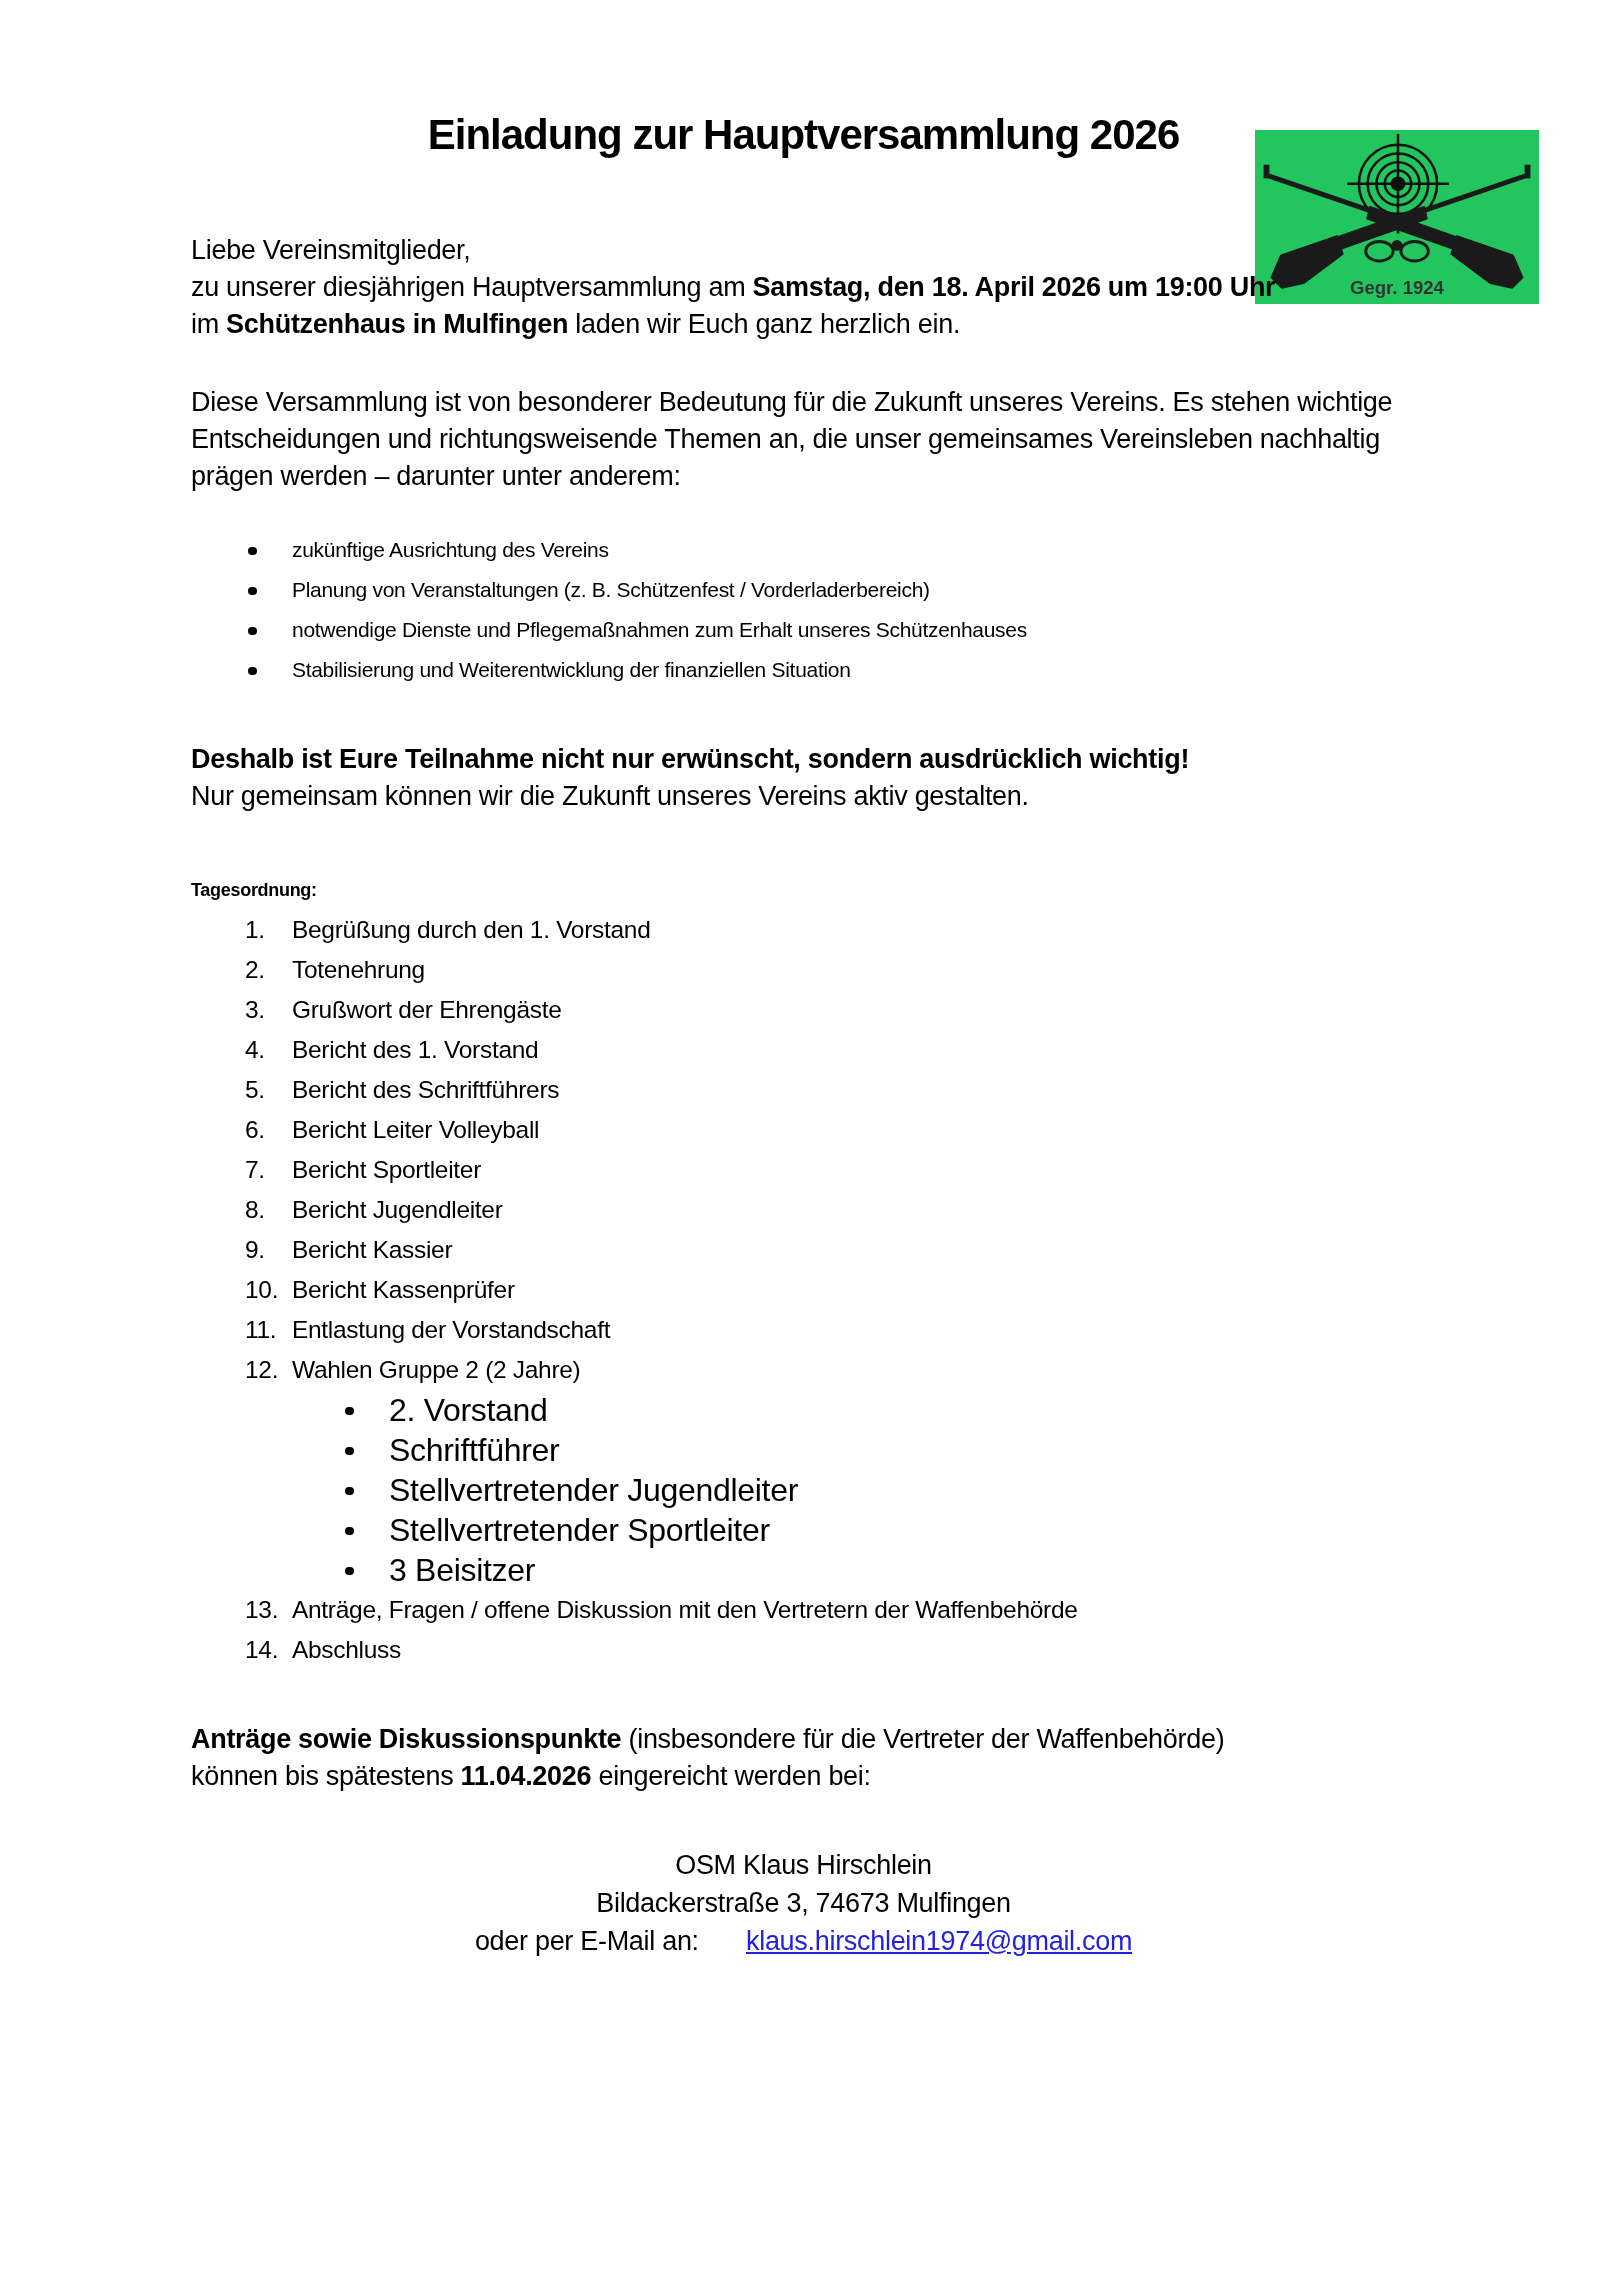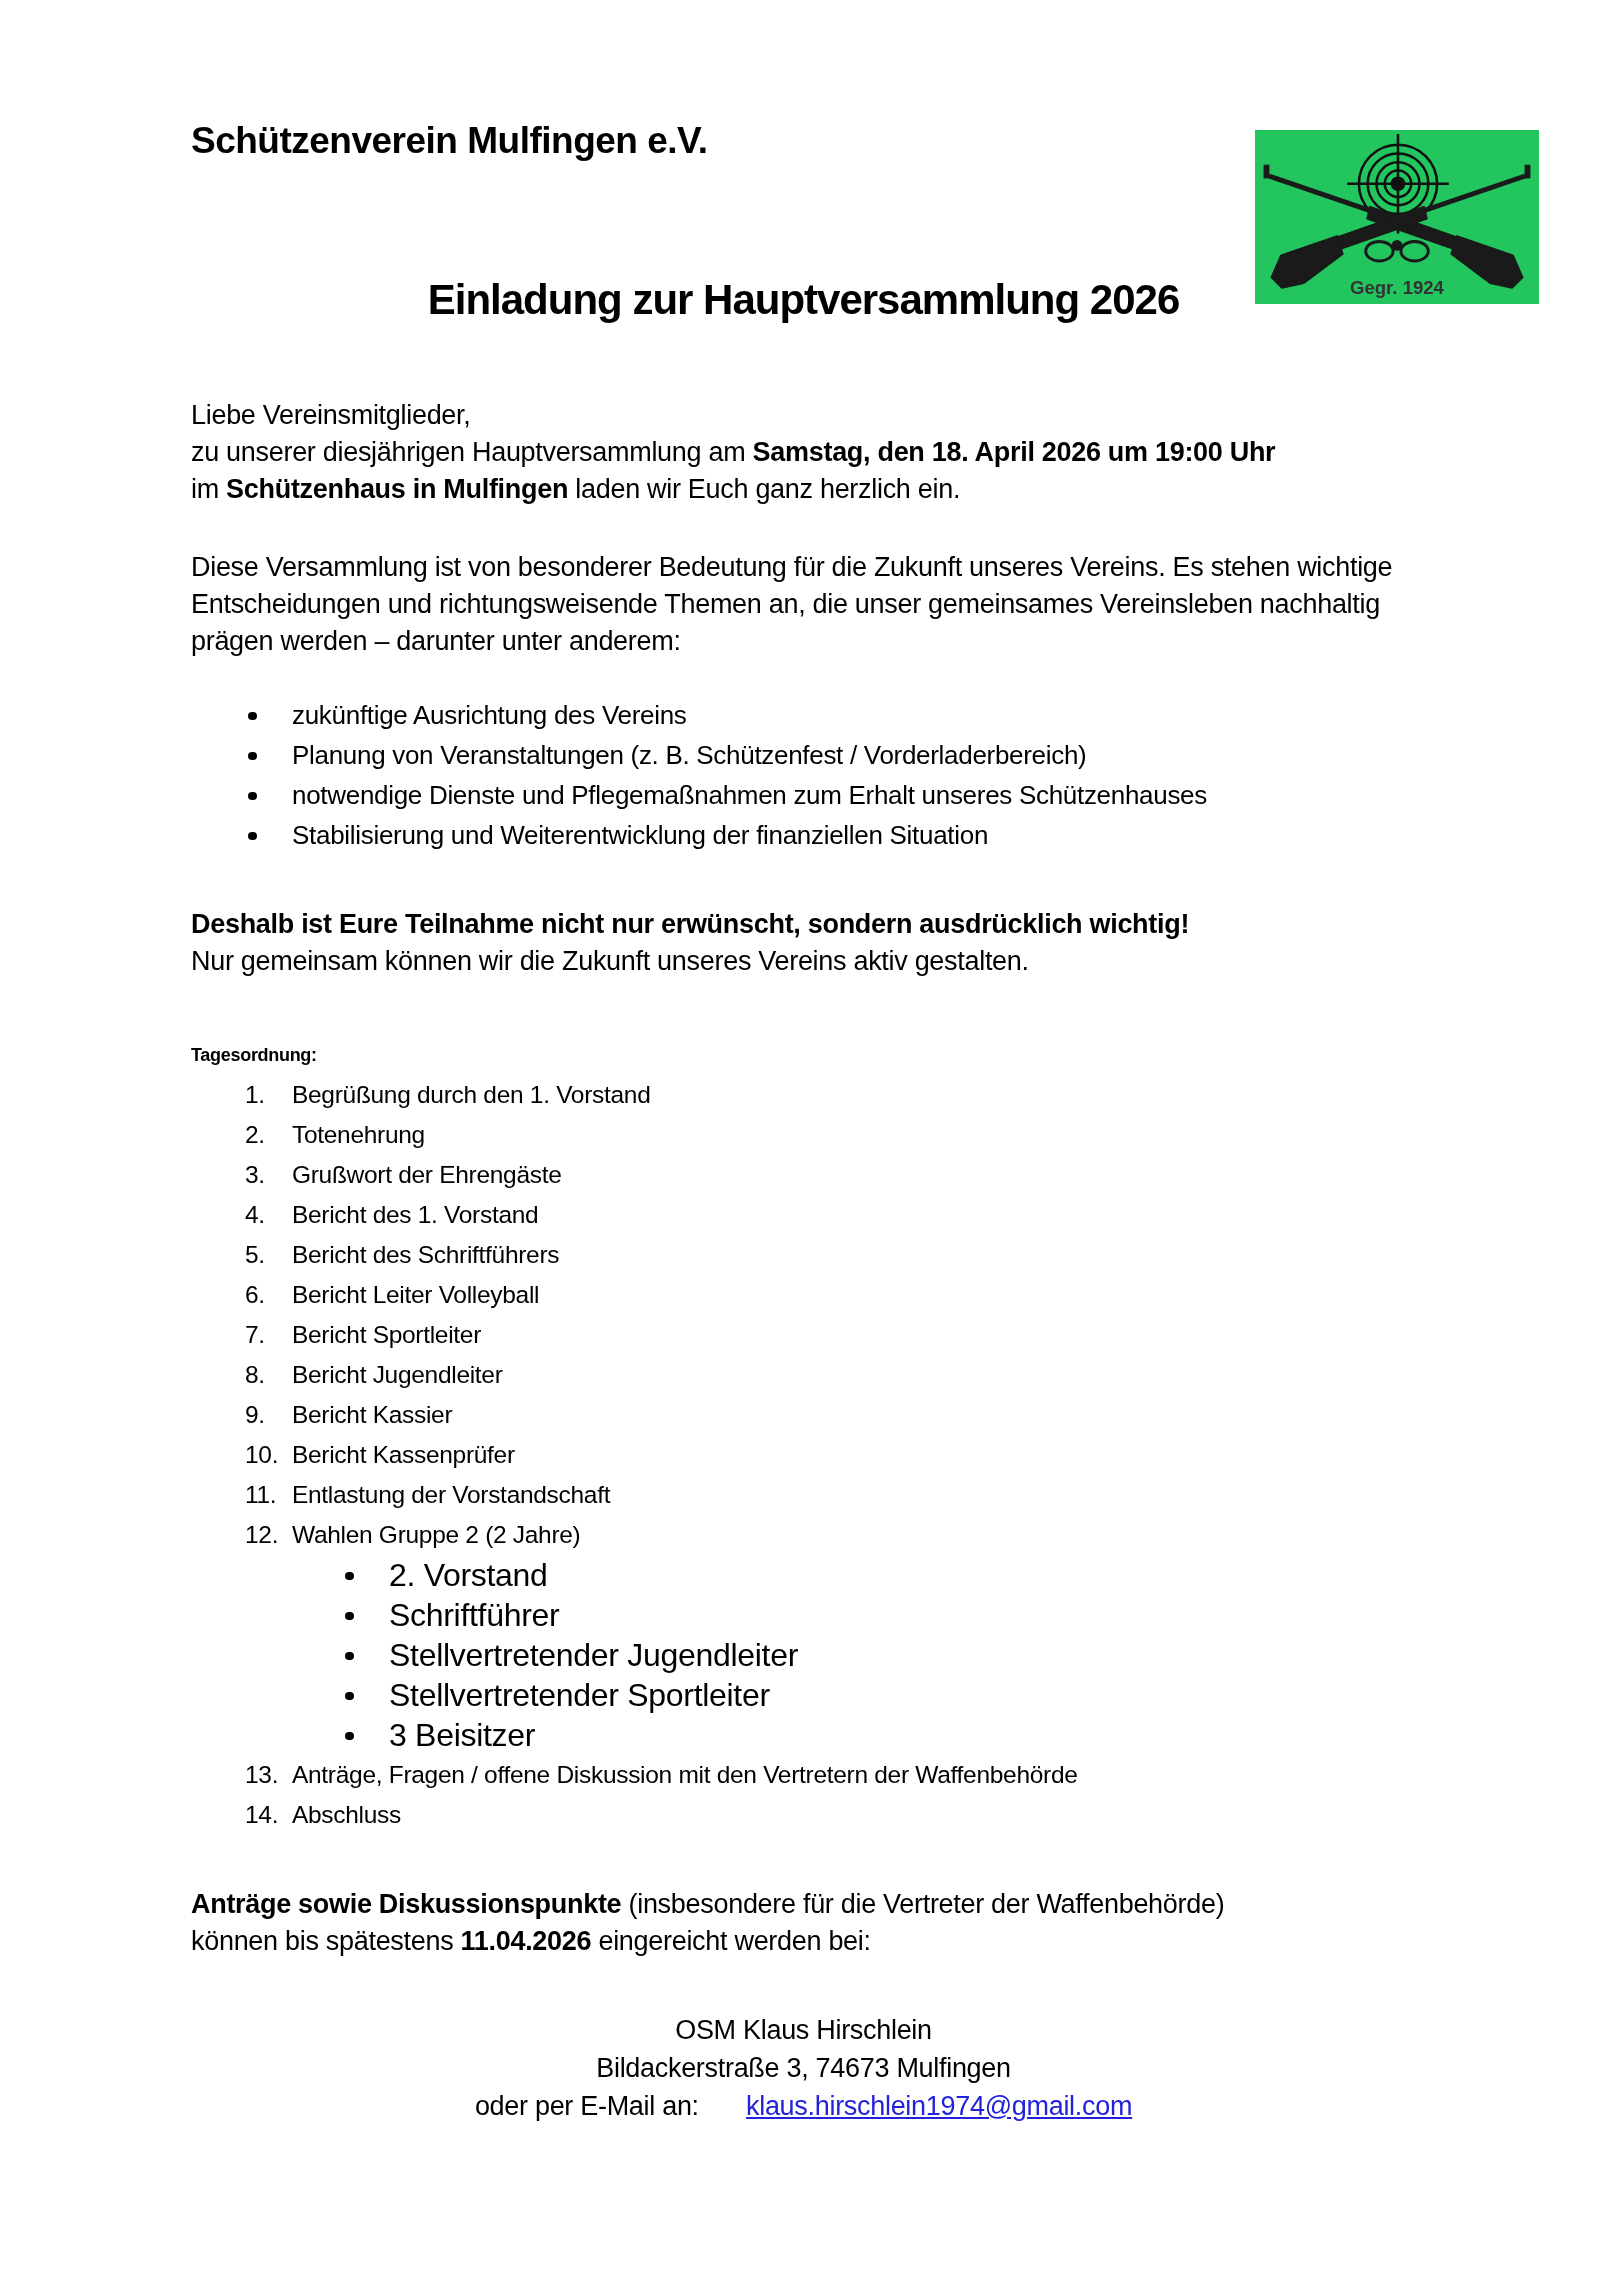--- a/index.html
+++ b/index.html
@@ -28,21 +28,21 @@
     text-align:center;
   }
   p, .line { font-size:27px; line-height:37px; letter-spacing:-0.3px; }
   .greeting { margin-top:65px; }
   .intro { margin-top:41px; width:1225px; }
   b, .b { font-weight:bold; }
 
   ul.topics { margin-top:35px; list-style:none; }
   ul.topics li {
     position:relative; padding-left:101px;
-    font-size:26px; line-height:40px; letter-spacing:-0.3px;
+    font-size:21px; line-height:40px; letter-spacing:-0.3px;
   }
   ul.topics li .dot {
     position:absolute; left:57px; top:16.7px;
     width:8.8px; height:8.8px; border-radius:50%; background:#000;
   }
 
   .emphasis { margin-top:51px; }
 
   .agenda-heading {
     margin-top:55px;
@@ -113,21 +113,20 @@
         <ellipse cx="127" cy="124" rx="14" ry="10"></ellipse>
         <ellipse cx="163" cy="124" rx="14" ry="10"></ellipse>
         <circle cx="145" cy="118" r="4" fill="#1a1a1a"></circle>
       </g>
       <text x="145" y="168" text-anchor="middle" font-size="19" font-weight="bold" fill="#333333">Gegr. 1924</text>
     </svg>
   </div>
 
   <div class="content">
 
-    <div class="club-name">Schützenverein Mulfingen e.V.</div>
 
     <div class="doc-title">Einladung zur Hauptversammlung 2026</div>
 
     <div class="greeting">
       <div class="line"><span>Liebe Vereinsmitglieder,</span></div>
       <div class="line"><span>zu unserer diesjährigen Hauptversammlung am </span><b>Samstag, den 18. April 2026 um 19:00 Uhr</b></div>
       <div class="line"><span>im </span><b>Schützenhaus in Mulfingen</b><span> laden wir Euch ganz herzlich ein.</span></div>
     </div>
 
     <p class="intro">Diese Versammlung ist von besonderer Bedeutung für die Zukunft unseres Vereins. Es stehen wichtige Entscheidungen und richtungsweisende Themen an, die unser gemeinsames Vereinsleben nachhaltig prägen werden – darunter unter anderem:</p>

